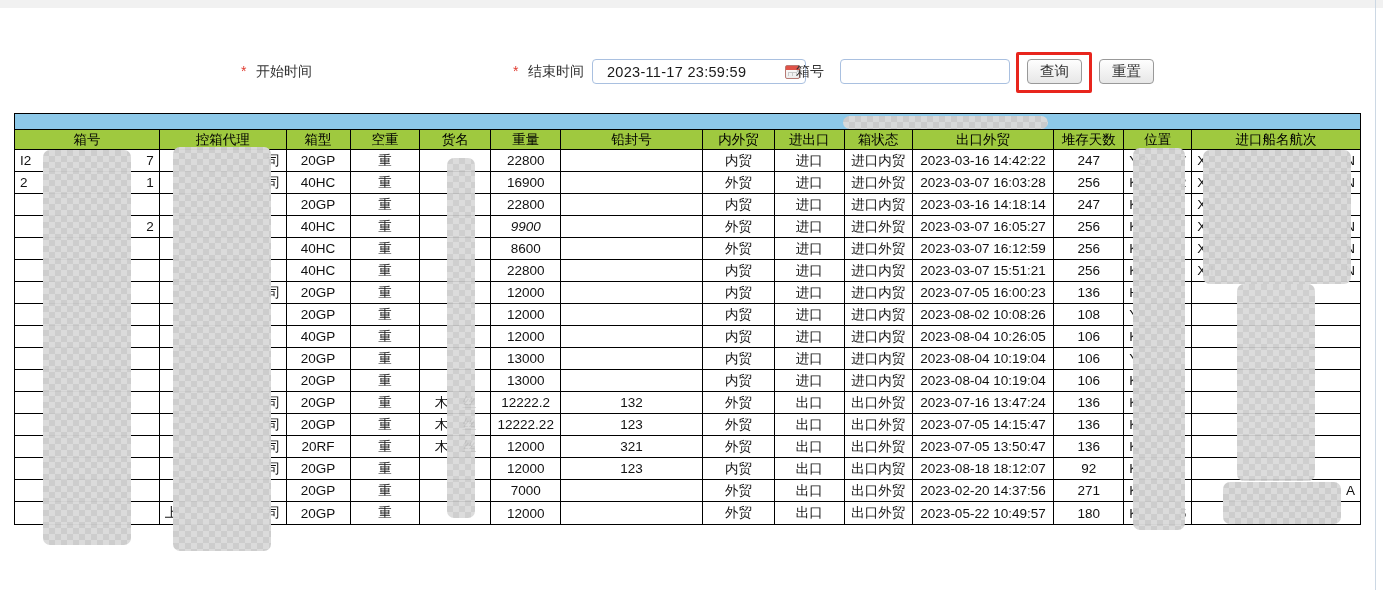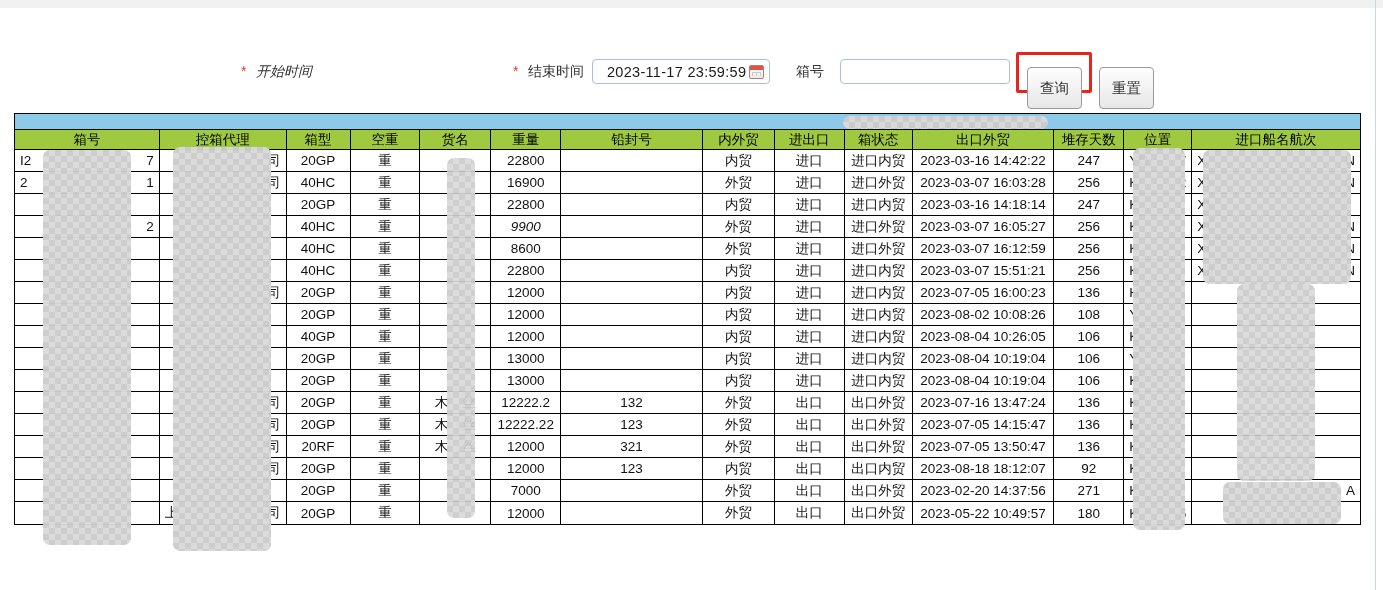--- a/index.html
+++ b/index.html
@@ -40,23 +40,23 @@
                background:#fff; display:flex; align-items:center; font-size:14.5px; color:#1a1a1a; }
   .input-box .val { flex:1; padding-left:14px; letter-spacing:.3px; }
   .cal { position:relative; width:15px; height:14px; margin-right:5px; border:1px solid #b87a74;
          background:linear-gradient(#fff,#ececec); border-radius:2px; cursor:pointer; }
   .cal::before { content:""; position:absolute; left:0; right:0; top:0; height:4px; background:#e05348; }
   .cal::after { content:""; position:absolute; left:2px; right:2px; top:6px; bottom:2px;
          background-image:linear-gradient(#c9c9c9 1px,transparent 1px),linear-gradient(90deg,#c9c9c9 1px,transparent 1px);
          background-size:4px 4px; }
   input.plain { position:absolute; height:25px; border:1px solid #a9c0e0; border-radius:4px;
                 font-size:14px; padding:0 8px; outline:none; background:#fff; }
-  .btn { position:absolute; width:55px; height:42px; border:1px solid #999; border-radius:4px;
+  .btn { position:absolute; width:55px; height:25px; border:1px solid #999; border-radius:4px;
          background:linear-gradient(#fefefe,#e7e7e7); font-size:14.5px; color:#333;
-         display:flex; align-items:center; justify-content:center; cursor:pointer;margin-top:8px; }
+         display:flex; align-items:center; justify-content:center; cursor:pointer; }
   .anno { position:absolute; border:3px solid #e8251d; border-radius:2px; }
 
   
   .table-wrap { position:absolute; left:14px; top:113px; width:1347px; border:1px solid #000; background:#fff; }
   .band { height:16px; border-bottom:1px solid #000; position:relative; }
   .thead, .tr { display:flex; }
   .thead { height:20px; border-bottom:1px solid #000; }
   .th { display:flex; align-items:center; justify-content:center; height:100%;
         border-right:1px solid #000; font-size:13.5px; color:#000; }
   .th:last-child { border-right:none; }
@@ -79,25 +79,25 @@
 <body>
 
 <div class="page">
 
   <div class="top-strip"></div>
 
 
   <div class="right-edge"></div>
 
   <span class="fabs star" style="left:241px; top:63px;">*</span>
-  <span class="fabs" style="left:256px; top:63px;font-style:italic;">开始时间</span>
+  <span class="fabs" style="left:256px; top:63px;">开始时间</span>
 
   <span class="fabs star" style="left:513px; top:63px;">*</span>
   <span class="fabs" style="left:528px; top:63px;">结束时间</span>
-  <div class="input-box" style="left:592px; top:59px; width:178px;">
+  <div class="input-box" style="left:592px; top:59px; width:214px;">
     <span class="val">2023-11-17 23:59:59</span>
     <span class="cal"></span>
   </div>
 
   <span class="fabs" style="left:796px; top:63px;">箱号</span>
   <input class="plain" style="left: 840px; top: 59px; width: 170px;" value="">
 
   <div class="anno" style="left: 1016px; top: 52px; width: 76px; height: 41px; border-color: rgb(232, 37, 29);"></div>
   <div class="btn" style="left:1027px; top:59px;">
       <span>查询</span>

